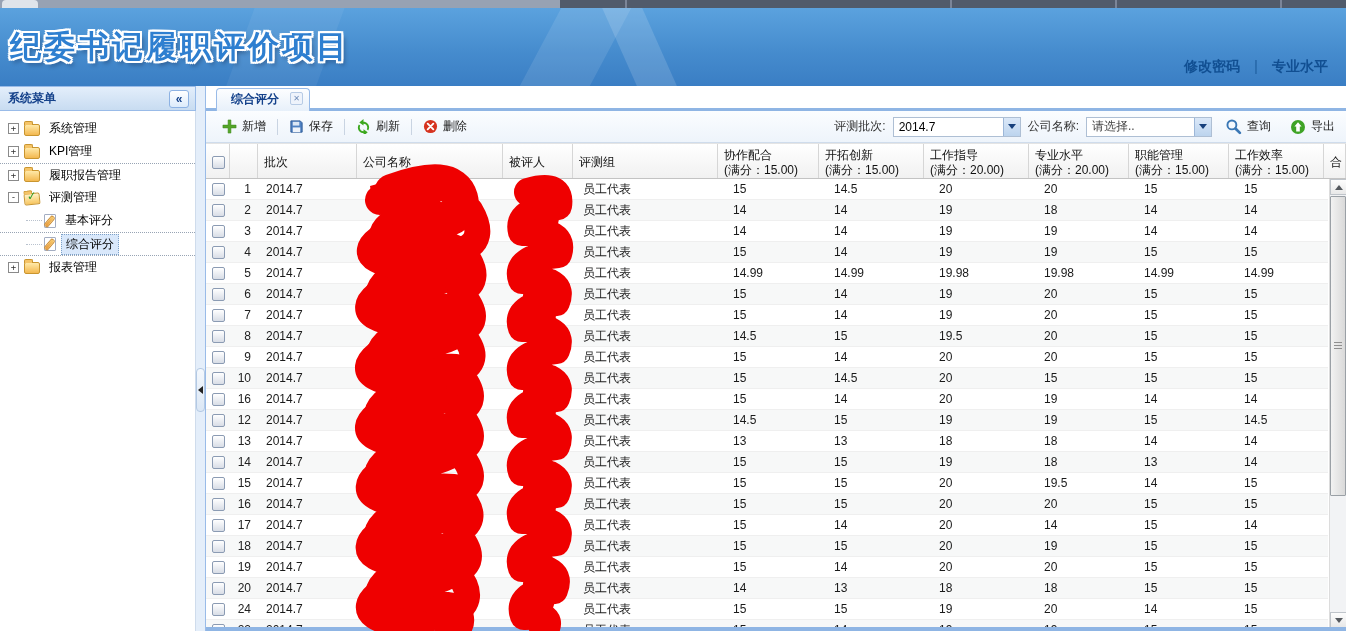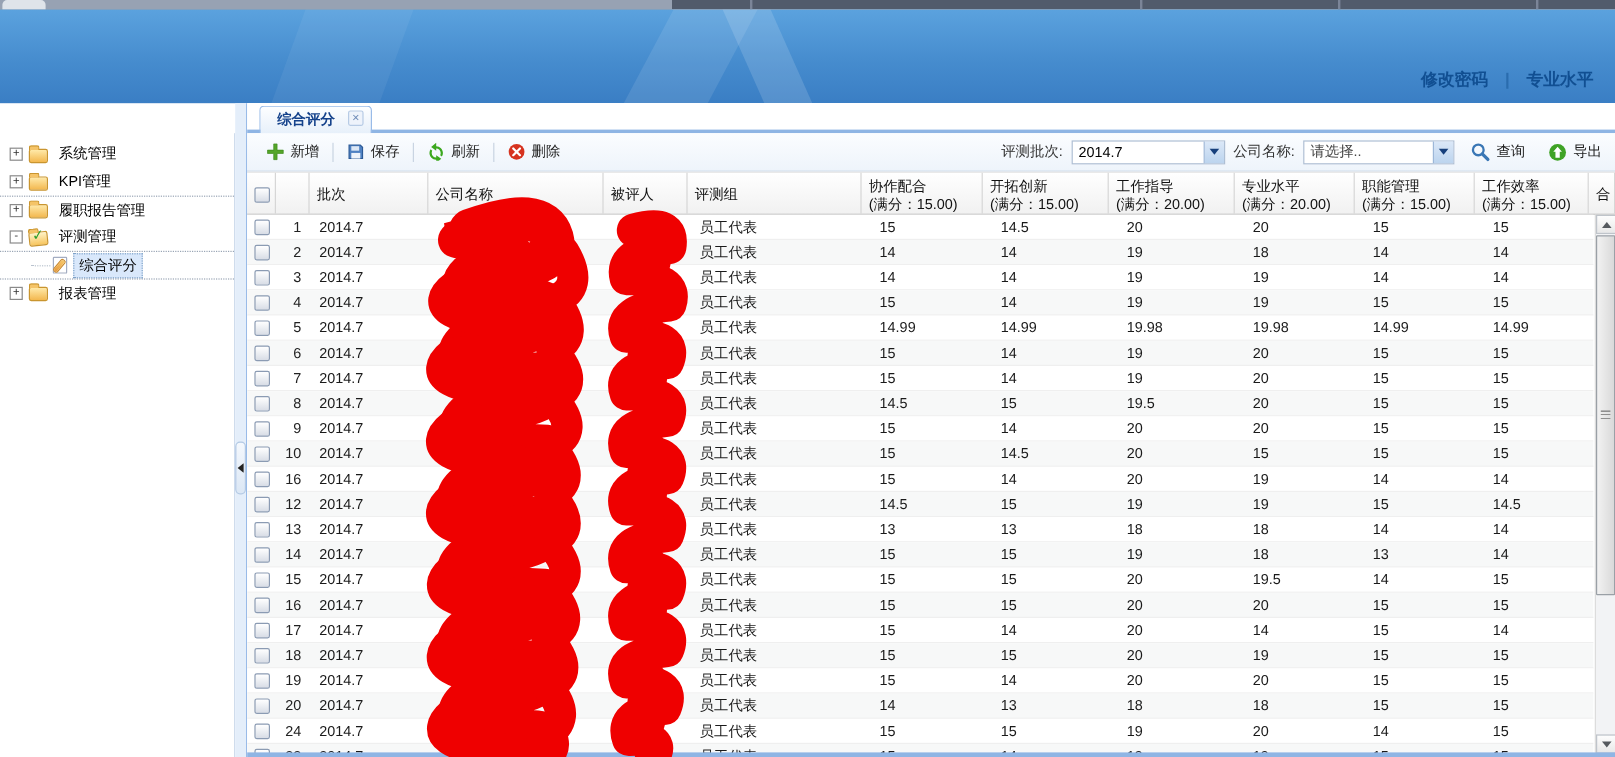--- a/index.html
+++ b/index.html
@@ -123,45 +123,55 @@
     <div class="ts-div" style="left:625px"></div>
     <div class="ts-div" style="left:950px"></div>
     <div class="ts-div" style="left:1115px"></div>
     <div class="ts-div" style="left:1280px"></div>
   </div>
 
   <div class="banner">
     <div class="streak s1"></div>
     <div class="streak s2"></div>
     <div class="streak s3"></div>
+    <h1 class="page-title">纪委书记履职评价项目</h1>
     <div class="user-links">
       <a>修改密码</a><span class="dv">|</span><a>专业水平</a>
     </div>
   </div>
 
+  <div class="sidebar-header">
+    <span>系统菜单</span>
+    <button class="collapse-btn">«</button>
+  </div>
   <div class="sidebar-body">
       <div class="tree-item" style="padding-left: 8px;">
         <span class="expander">+</span>
         <span class="ico-folder"></span>
         <span class="tree-label">系统管理</span>
       </div>
       <div class="tree-item" style="padding-left: 8px;">
         <span class="expander">+</span>
         <span class="ico-folder"></span>
         <span class="tree-label">KPI管理</span>
       </div>
       <div class="tree-item sep-above" style="padding-left: 8px;">
         <span class="expander">+</span>
         <span class="ico-folder"></span>
         <span class="tree-label">履职报告管理</span>
       </div>
       <div class="tree-item" style="padding-left: 8px;">
         <span class="expander">-</span>
         <span class="ico-folder open"></span>
         <span class="tree-label">评测管理</span>
+      </div>
+      <div class="tree-item" style="padding-left: 26px;">
+        <span class="exp-blank"></span>
+        <span class="ico-edit"></span>
+        <span class="tree-label">基本评分</span>
       </div>
       <div class="tree-item selected sep-above" style="padding-left: 26px;">
         <span class="exp-blank"></span>
         <span class="ico-edit"></span>
         <span class="tree-label">综合评分</span>
       </div>
       <div class="tree-item sep-above" style="padding-left: 8px;">
         <span class="expander">+</span>
         <span class="ico-folder"></span>
         <span class="tree-label">报表管理</span>

